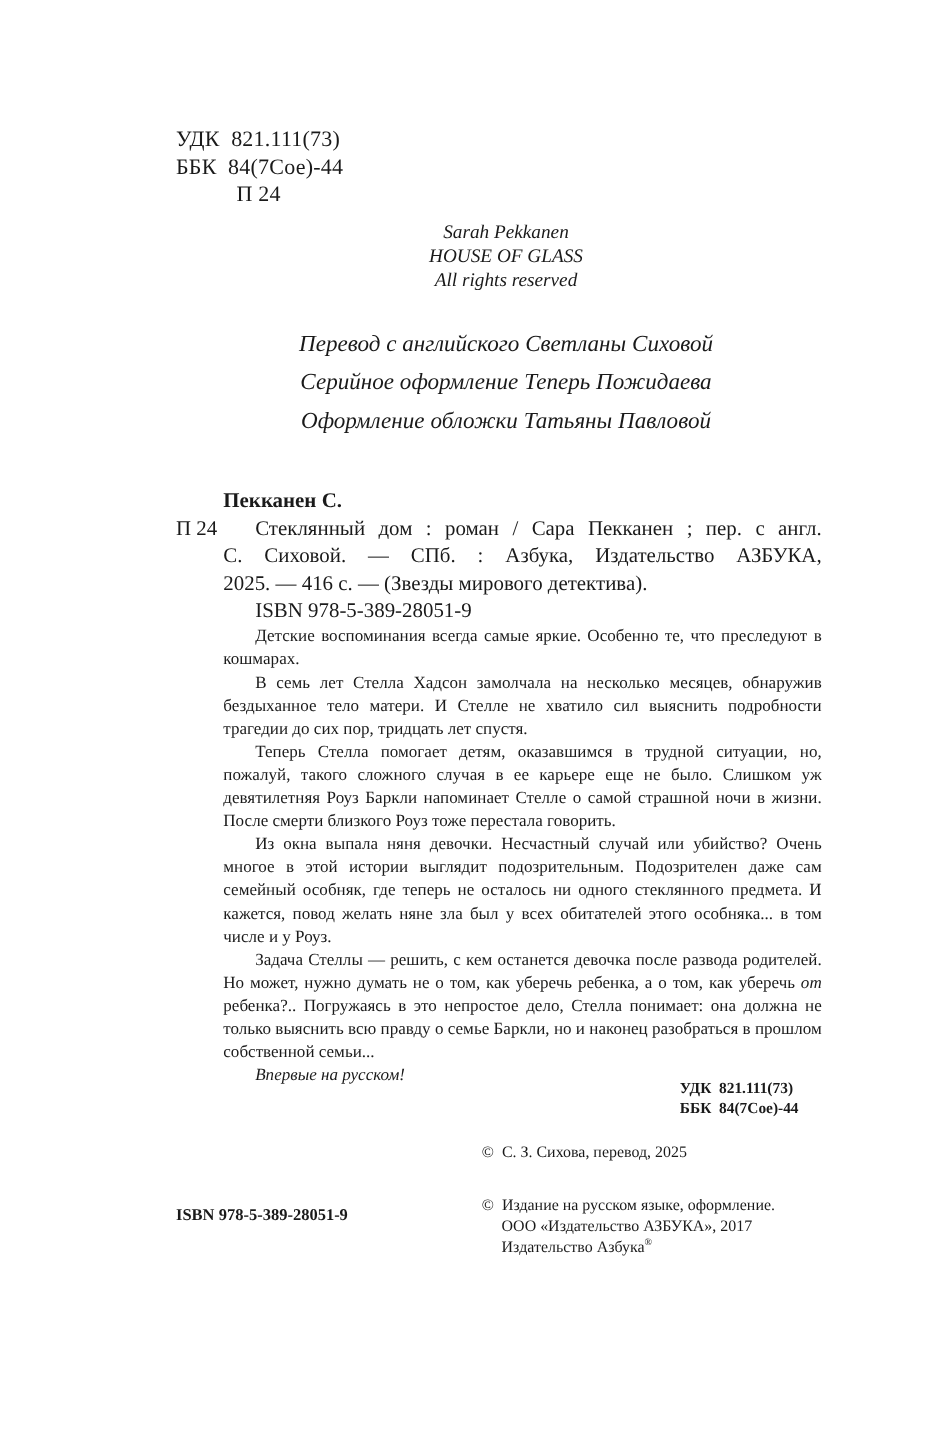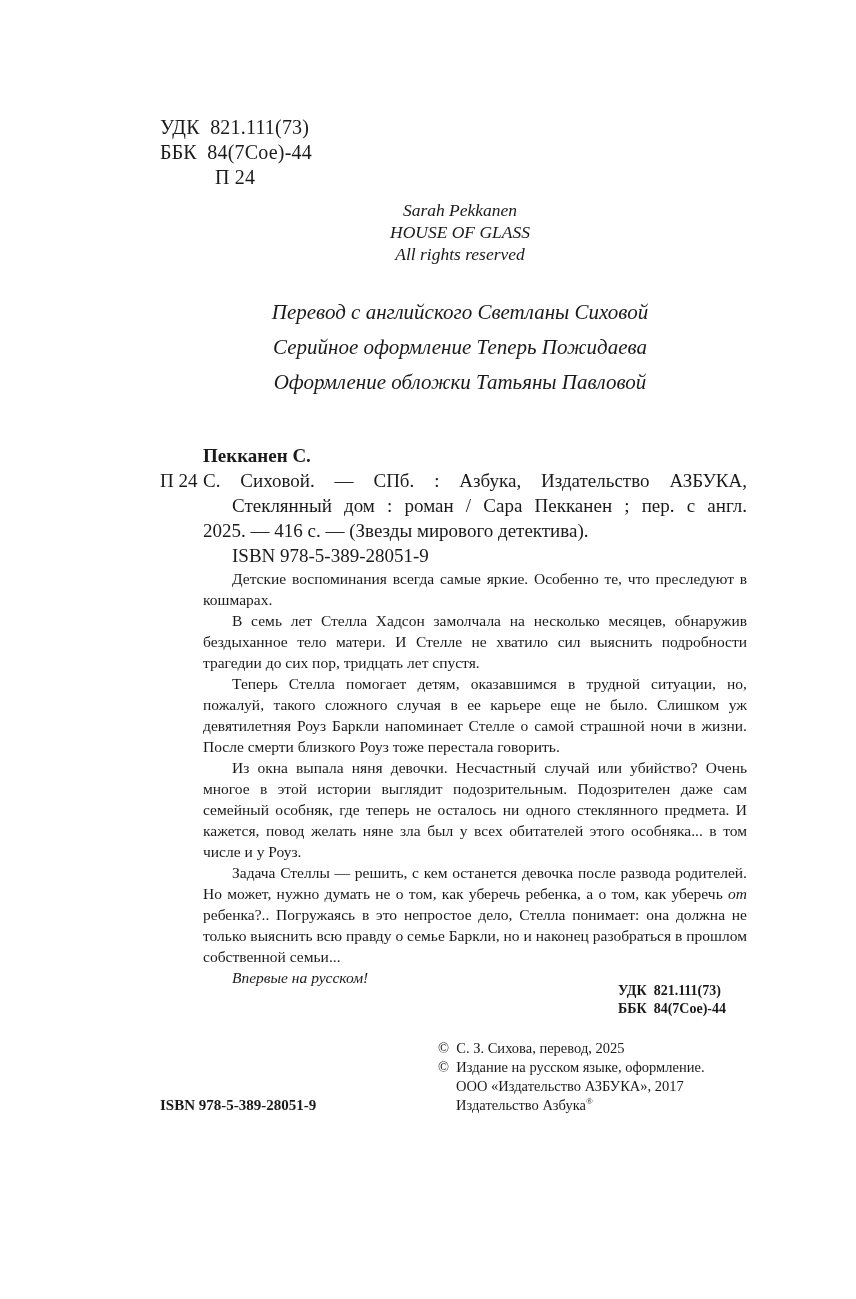--- a/index.html
+++ b/index.html
@@ -39,22 +39,22 @@
   <div>All rights reserved</div>
 </div>
 
 <div class="abs credit-line center" style="left:260px; width:400px; top:300px;">Перевод с английского Светланы Сиховой</div>
 <div class="abs credit-line center" style="left:260px; width:400px; top:335px;">Серийное оформление Теперь Пожидаева</div>
 <div class="abs credit-line center" style="left:260px; width:400px; top:370px;">Оформление обложки Татьяны Павловой</div>
 
 <div class="abs bib bold" style="left:203px; top:443px;">Пекканен С.</div>
 <div class="abs bib" style="left:160px; top:468px;">П 24</div>
 <div class="abs bib" style="left:203px; top:468px; width:544px; white-space:normal;">
+  <span class="justify-line" style="padding-left:29px;">Стеклянный дом : роман / Сара Пекканен ; пер. с англ.</span>
   <span class="justify-line">С. Сиховой. — СПб. : Азбука, Издательство АЗБУКА,</span>
-  <span class="justify-line" style="padding-left:29px;">Стеклянный дом : роман / Сара Пекканен ; пер. с англ.</span>
   <span style="display:block;">2025. — 416 с. — (Звезды мирового детектива).</span>
   <span style="display:block; padding-left:29px;">ISBN 978-5-389-28051-9</span>
 </div>
 
 <div class="abs annot" style="left:203px; top:568px; width:544px; white-space:normal;">
   <p>Детские воспоминания всегда самые яркие. Особенно те, что преследуют в кошмарах.</p>
   <p>В семь лет Стелла Хадсон замолчала на несколько месяцев, обнаружив бездыханное тело матери. И Стелле не хватило сил выяснить подробности трагедии до сих пор, тридцать лет спустя.</p>
   <p>Теперь Стелла помогает детям, оказавшимся в трудной ситуации, но, пожалуй, такого сложного случая в ее карьере еще не было. Слишком уж девятилетняя Роуз Баркли напоминает Стелле о самой страшной ночи в жизни. После смерти близкого Роуз тоже перестала говорить.</p>
   <p>Из окна выпала няня девочки. Несчастный случай или убийство? Очень многое в этой истории выглядит подозрительным. Подозрителен даже сам семейный особняк, где теперь не осталось ни одного стеклянного предмета. И кажется, повод желать няне зла был у всех обитателей этого особняка... в том числе и у Роуз.</p>
   <p><span>Задача Стеллы — решить, с кем останется девочка после развода родителей. Но может, нужно думать не о том, как уберечь ребенка, а о том, как уберечь </span><em>от</em><span> ребенка?.. Погружаясь в это непростое дело, Стелла понимает: она должна не только выяснить всю правду о семье Баркли, но и наконец разобраться в прошлом собственной семьи...</span></p>
@@ -62,16 +62,16 @@
 </div>
 
 <div class="abs small-bold" style="left:618px; top:982px;">
   <div style="white-space:pre;">УДК  821.111(73)</div>
   <div style="white-space:pre;">ББК  84(7Сое)-44</div>
 </div>
 
 <div class="abs cr bold" style="left:160px; top:1096px; font-size:15px;">ISBN 978-5-389-28051-9</div>
 <div class="abs cr" style="left:438px; top:1039px;">
   <div style="white-space:pre;">©  С. З. Сихова, перевод, 2025</div>
-  <div style="white-space:pre;">©  Издание на русском языке, оформление.</div>
+  <div style="white-space:pre;margin-top:29px;">©  Издание на русском языке, оформление.</div>
   <div style="padding-left:18px;">ООО «Издательство АЗБУКА», 2017</div>
   <div style="padding-left:18px;"><span>Издательство Азбука</span><sup>®</sup></div>
 </div>
 
 </body></html>

